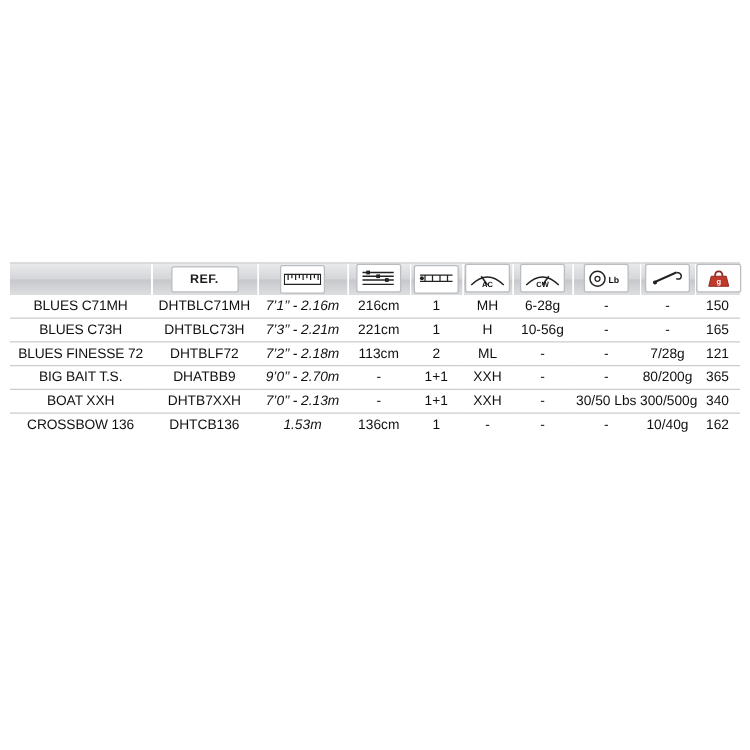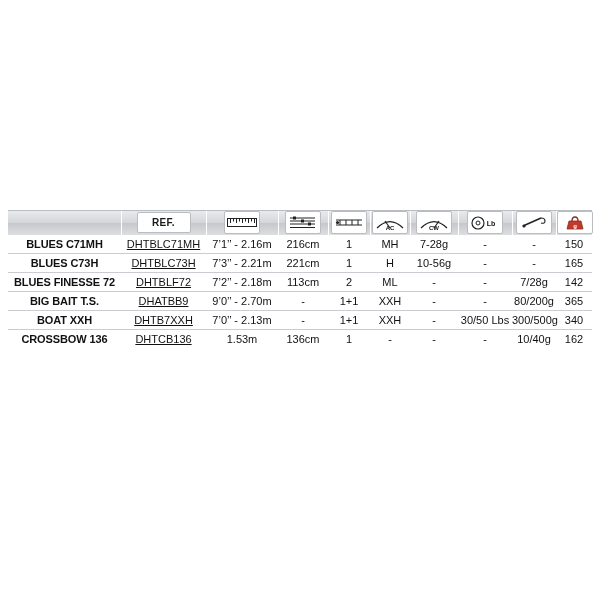--- a/index.html
+++ b/index.html
@@ -81,31 +81,30 @@
     color: #111111;
     text-align: center;
     vertical-align: middle;
     border-bottom: 1px solid #c9ccd0;
     white-space: nowrap;
   }
   tr.data-row:last-child td { border-bottom: none; margin-top: 32px; }
   td.c-name {
     text-align: left;
     padding-left: 9px;
-    font-weight: bold;
+    font-weight: normal;
     font-size: 11.5px;
     letter-spacing: -0.1px;
   }
   td.c-ref {
     text-align: left;
     padding-left: 9px;
     font-size: 11px;
-    text-decoration: underline;
-  }
-  td.ital { font-size: 10.5px; }
+  }
+  td.ital { font-style: italic; font-size: 10.5px; }
 
   .outer-rule-top {
     position: absolute;
     left: 8px; top: 210px;
     width: 584px; height: 1px;
     background: #b9bcc0;
   }
 </style>
 </head>
 <body>
@@ -231,21 +230,21 @@
           </td>
         </tr>
 
         <tr class="data-row">
           <td class="c-name">BLUES C71MH</td>
           <td class="c-ref">DHTBLC71MH</td>
           <td class="ital">7’1’’ - 2.16m</td>
           <td>216cm</td>
           <td>1</td>
           <td>MH</td>
-          <td>7-28g</td>
+          <td>6-28g</td>
           <td>-</td>
           <td>-</td>
           <td>150</td>
         </tr>
 
         <tr class="data-row">
           <td class="c-name">BLUES C73H</td>
           <td class="c-ref">DHTBLC73H</td>
           <td class="ital">7’3’’ - 2.21m</td>
           <td>221cm</td>
@@ -260,21 +259,21 @@
         <tr class="data-row">
           <td class="c-name">BLUES FINESSE 72</td>
           <td class="c-ref">DHTBLF72</td>
           <td class="ital">7’2’’ - 2.18m</td>
           <td>113cm</td>
           <td>2</td>
           <td>ML</td>
           <td>-</td>
           <td>-</td>
           <td>7/28g</td>
-          <td>142</td>
+          <td>121</td>
         </tr>
 
 
         <tr class="data-row">
           <td class="c-name">BIG BAIT T.S.</td>
           <td class="c-ref">DHATBB9</td>
           <td class="ital">9’0’’ - 2.70m</td>
           <td>-</td>
           <td>1+1</td>
           <td>XXH</td>

